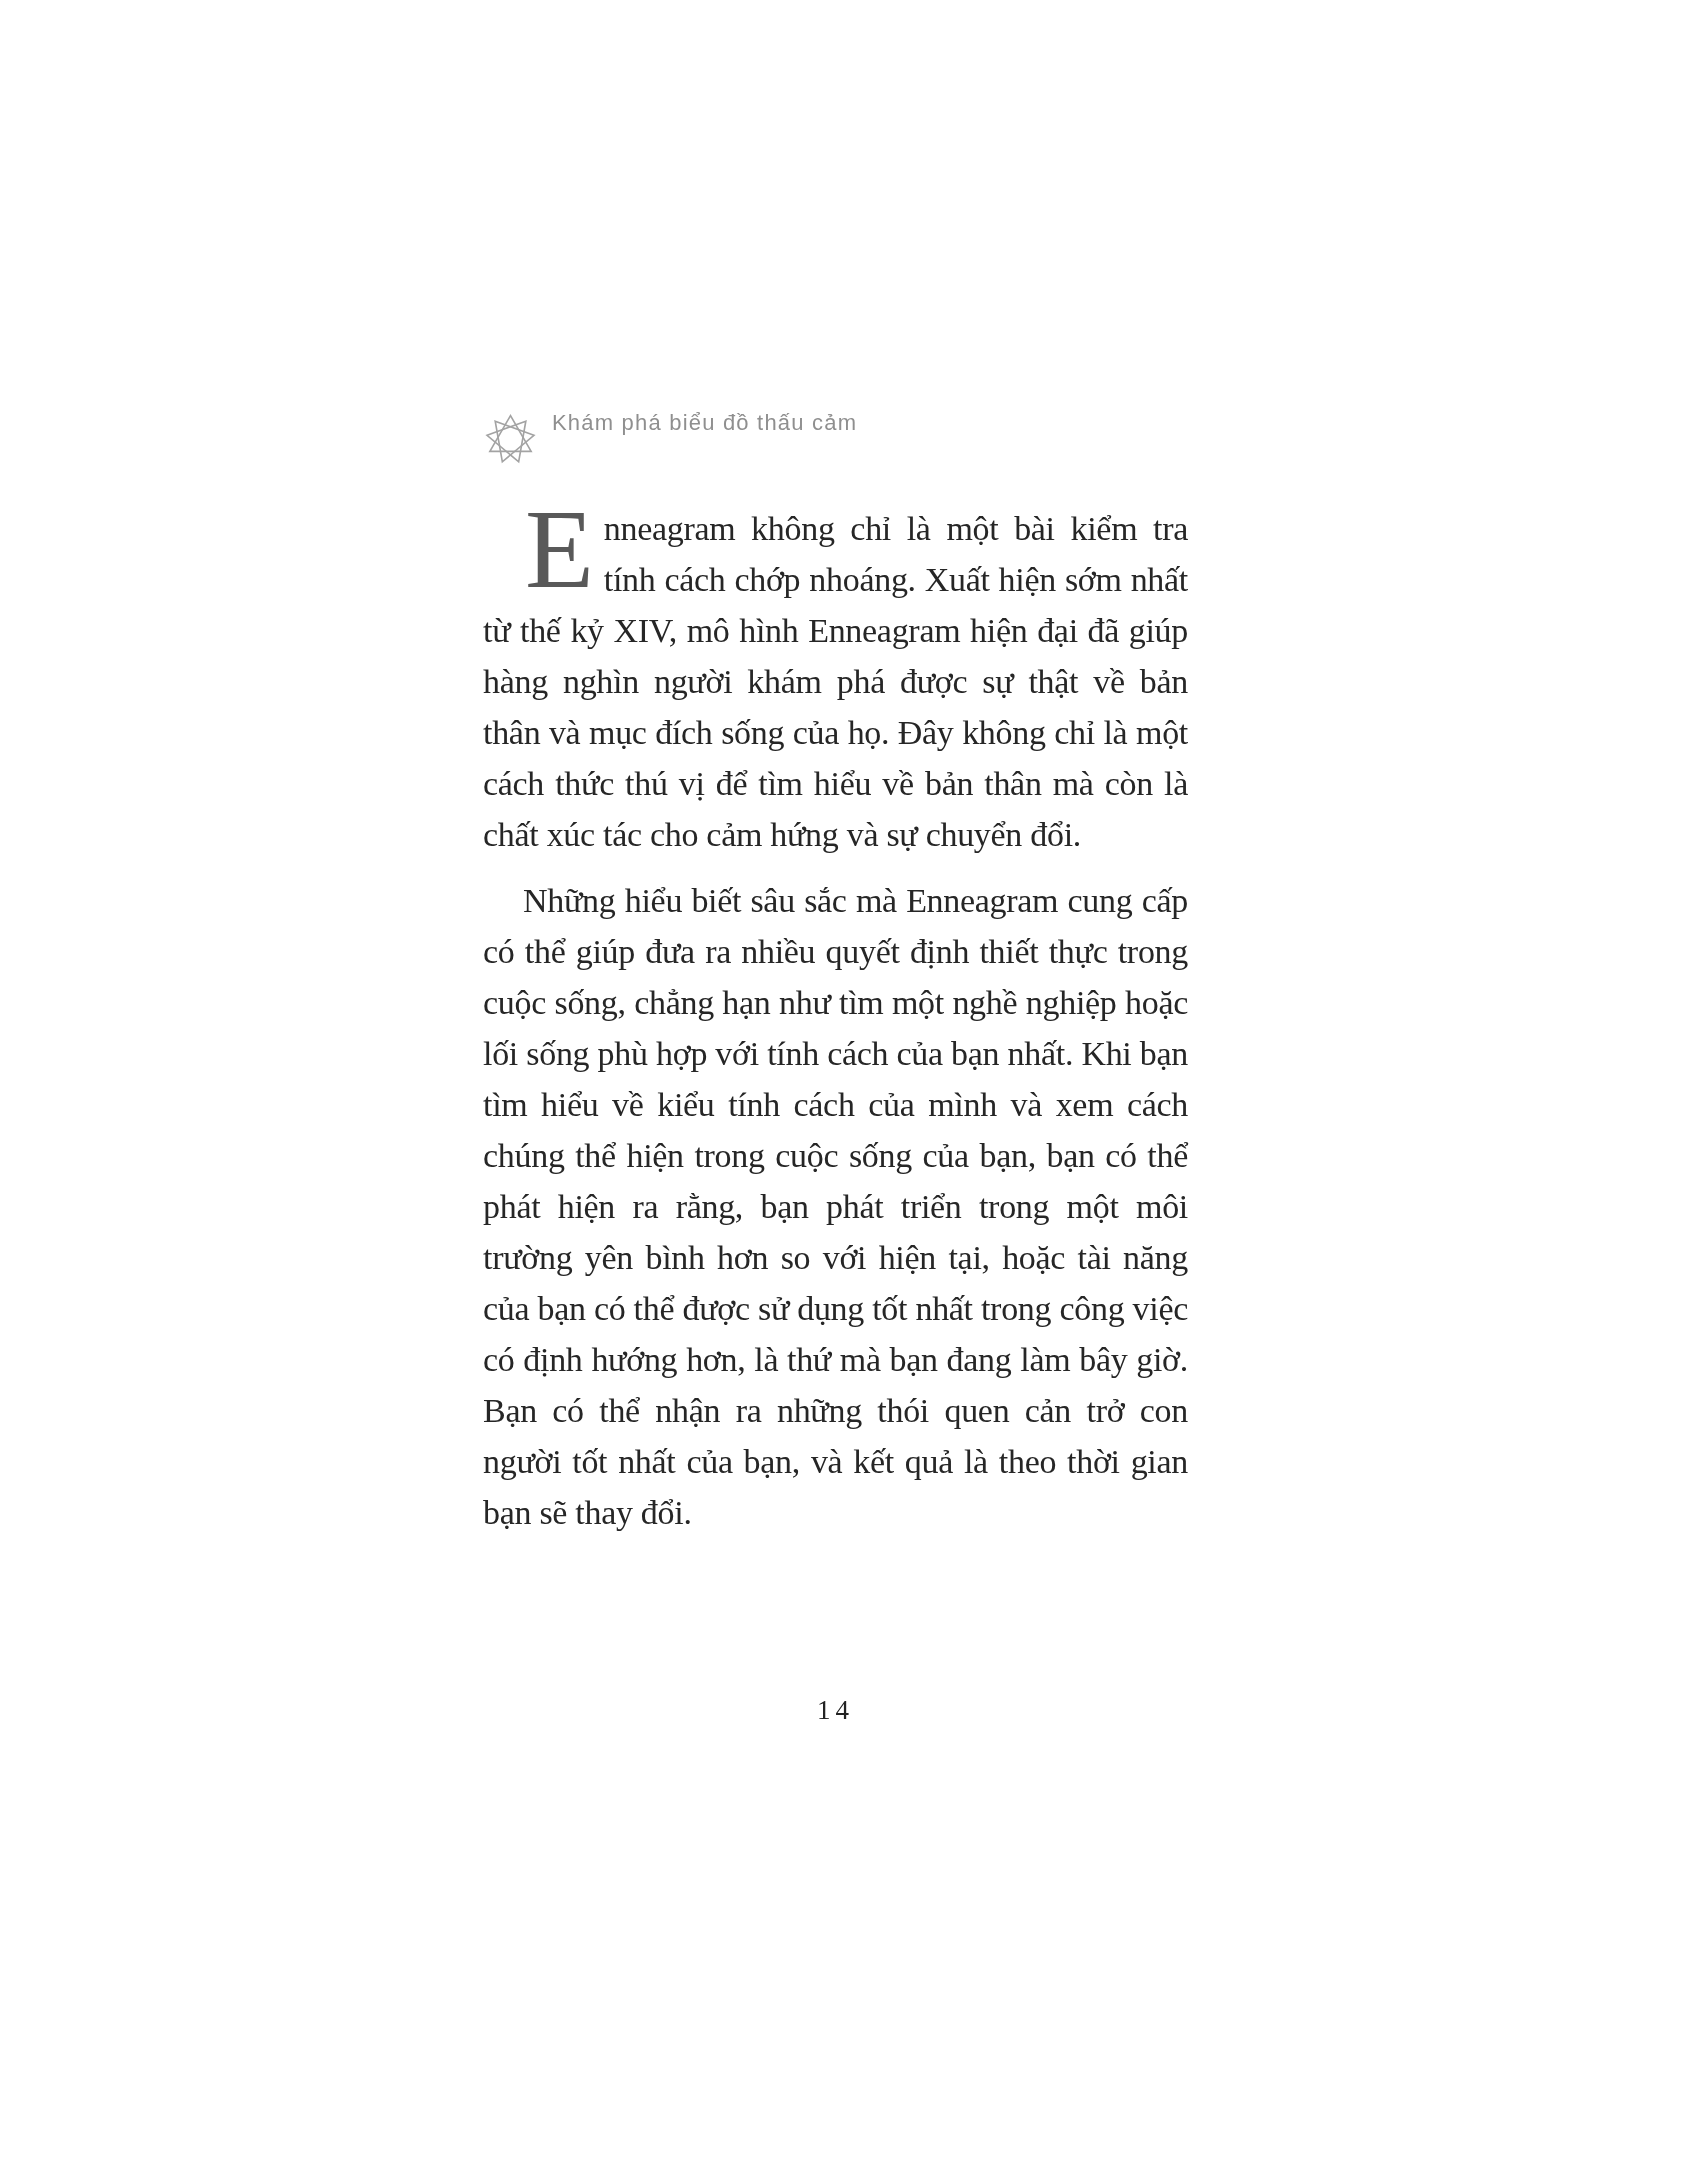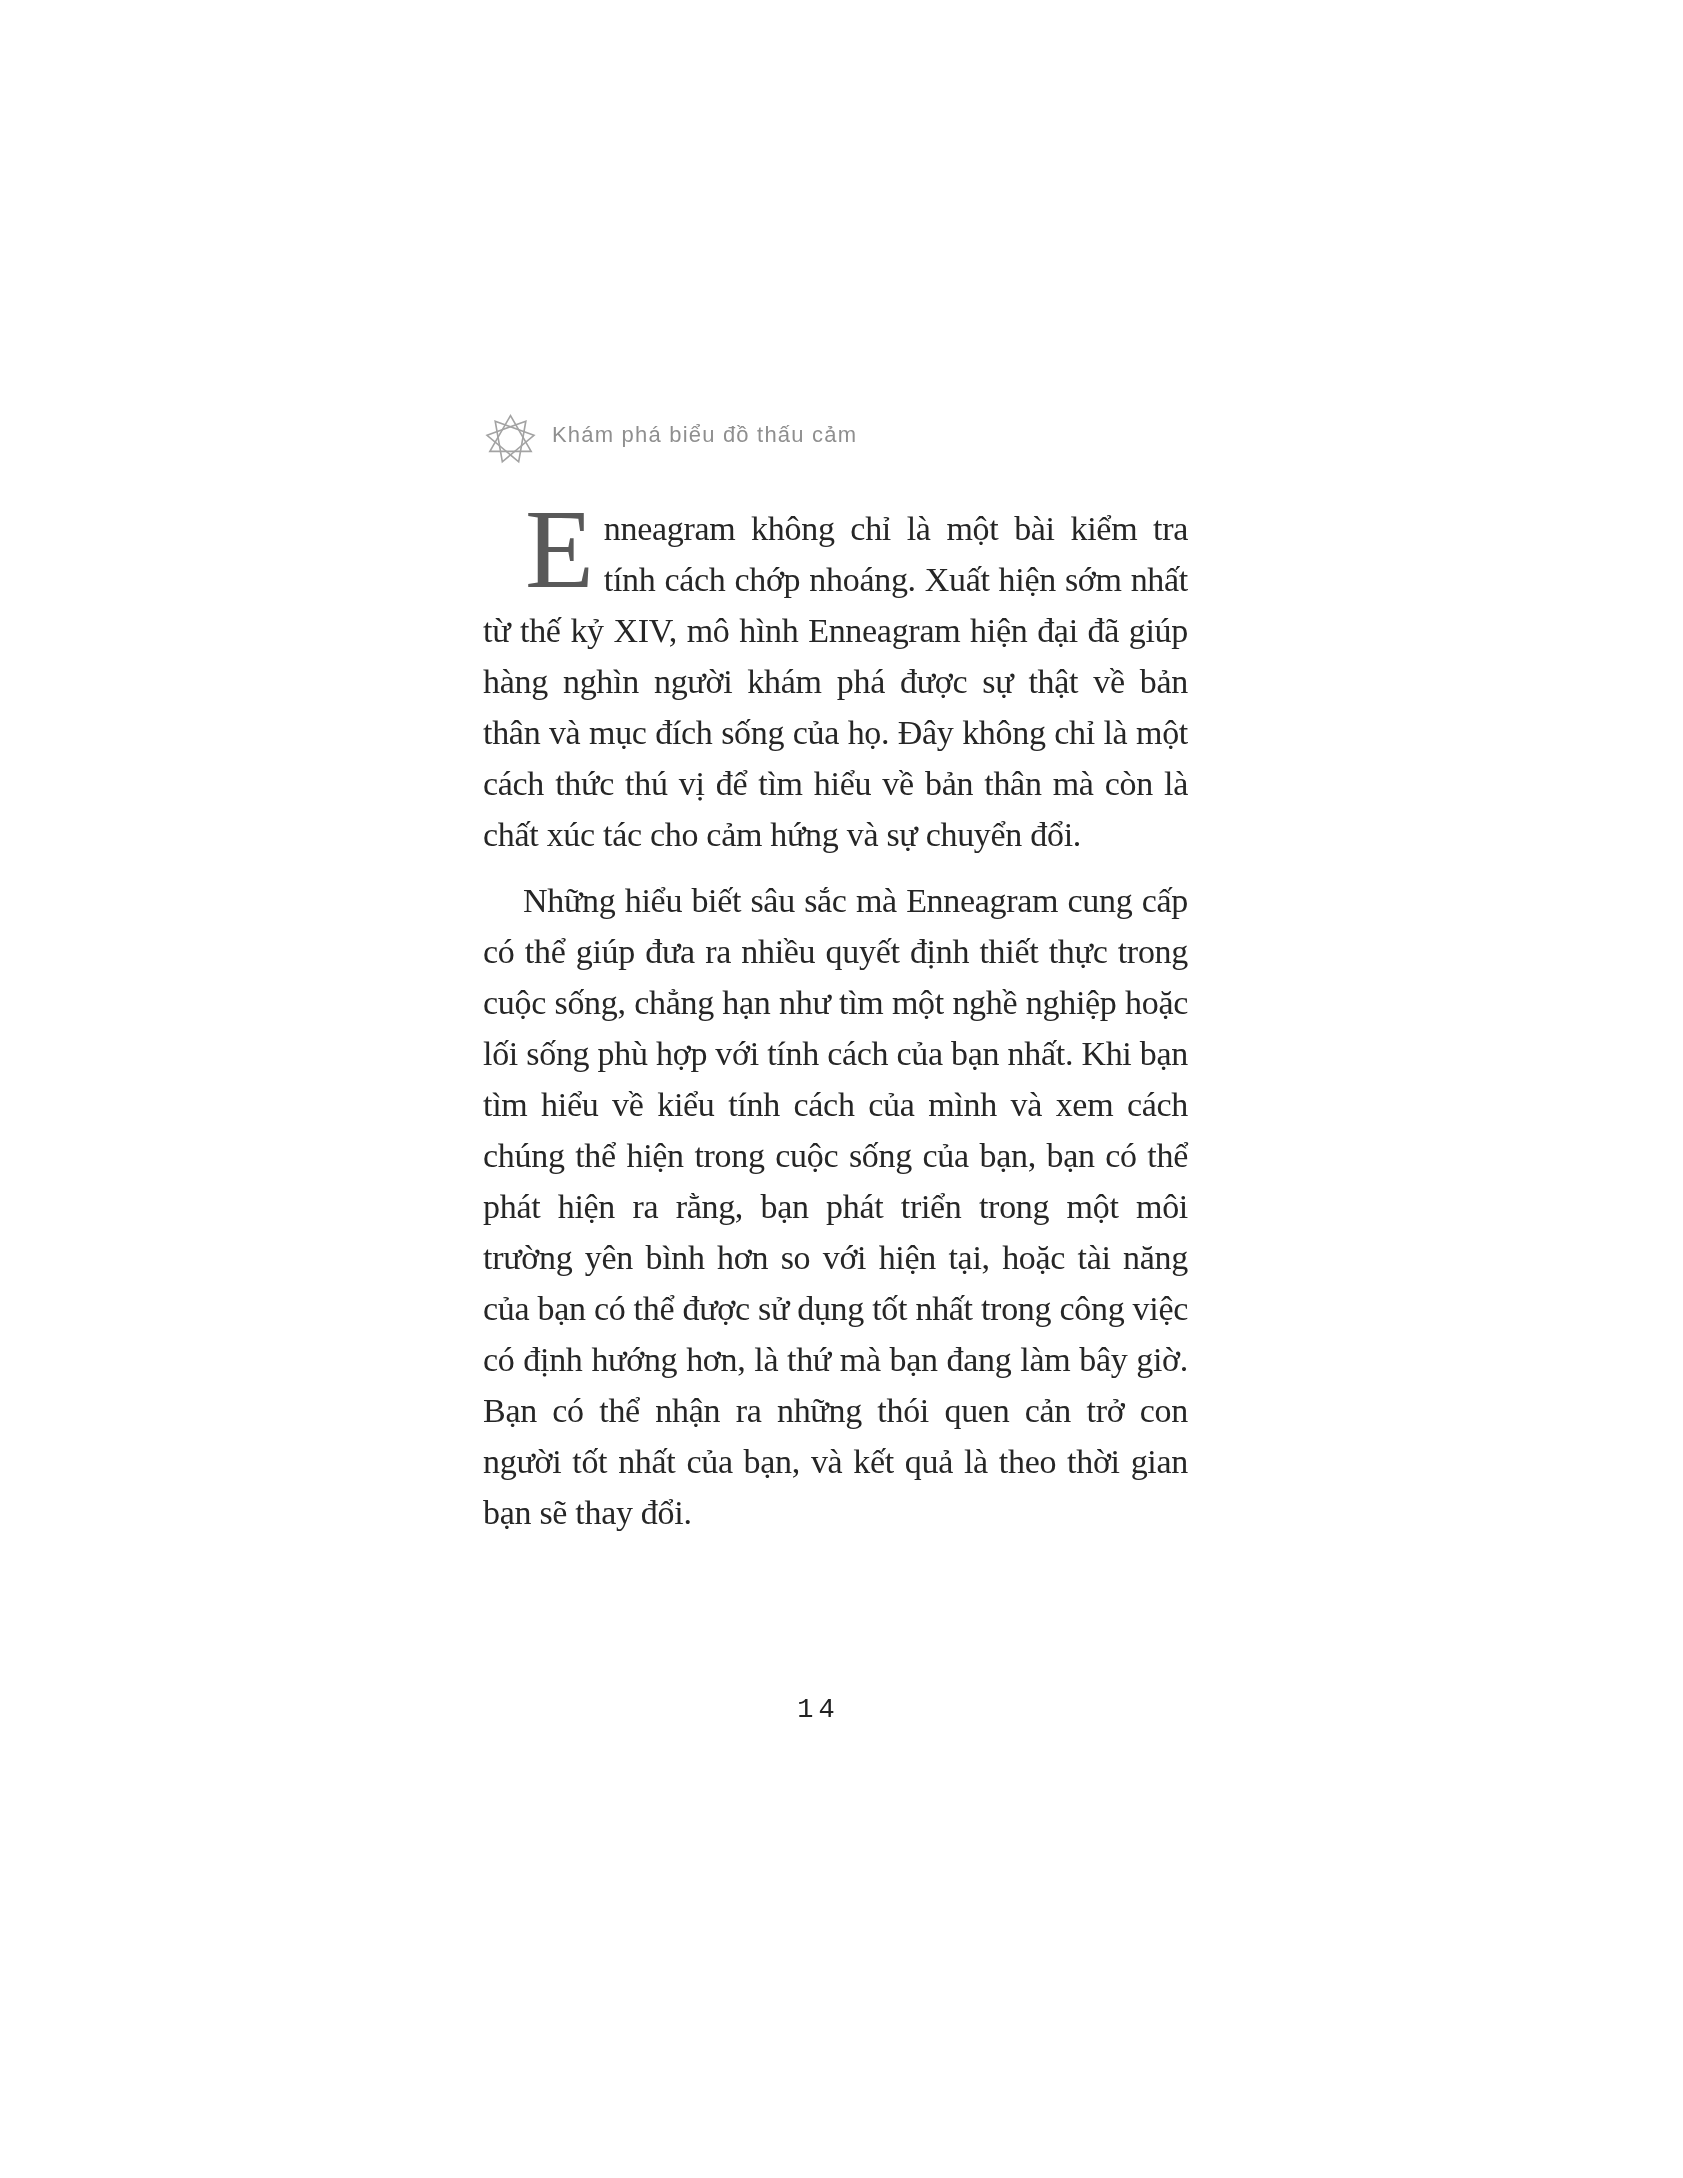--- a/index.html
+++ b/index.html
@@ -15,21 +15,21 @@
     overflow: hidden;
     font-family: "Liberation Serif", serif;
   }
 
   
   .running-header {
     position: absolute;
     left: 483px;
     top: 410px;
     display: flex;
-    align-items: center;
+    align-items: flex-start;
   }
   .enneagram-icon {
     width: 55px;
     height: 57px;
     flex: 0 0 auto;
   }
   .running-header .title {
     font-family: "Liberation Sans", sans-serif;
     font-size: 22px;
     letter-spacing: 1.2px;
@@ -64,25 +64,25 @@
     font-size: 113px;
     line-height: 79px;
     height: 79px;
     margin: 6px 10px 0 42px;
     color: #595959;
   }
 
   
   .page-number {
     position: absolute;
-    left: 466px;
+    left: 483px;
     top: 1695px;
     width: 705px;
     text-align: center;
-    font-family: Liberation Mono, monospace;
+    font-family: Liberation Serif, serif;
     font-size: 27px;
     letter-spacing: 5px;
     color: #222222;
   }
 </style>
 </head>
 <body>
 
 <div class="page">
 

